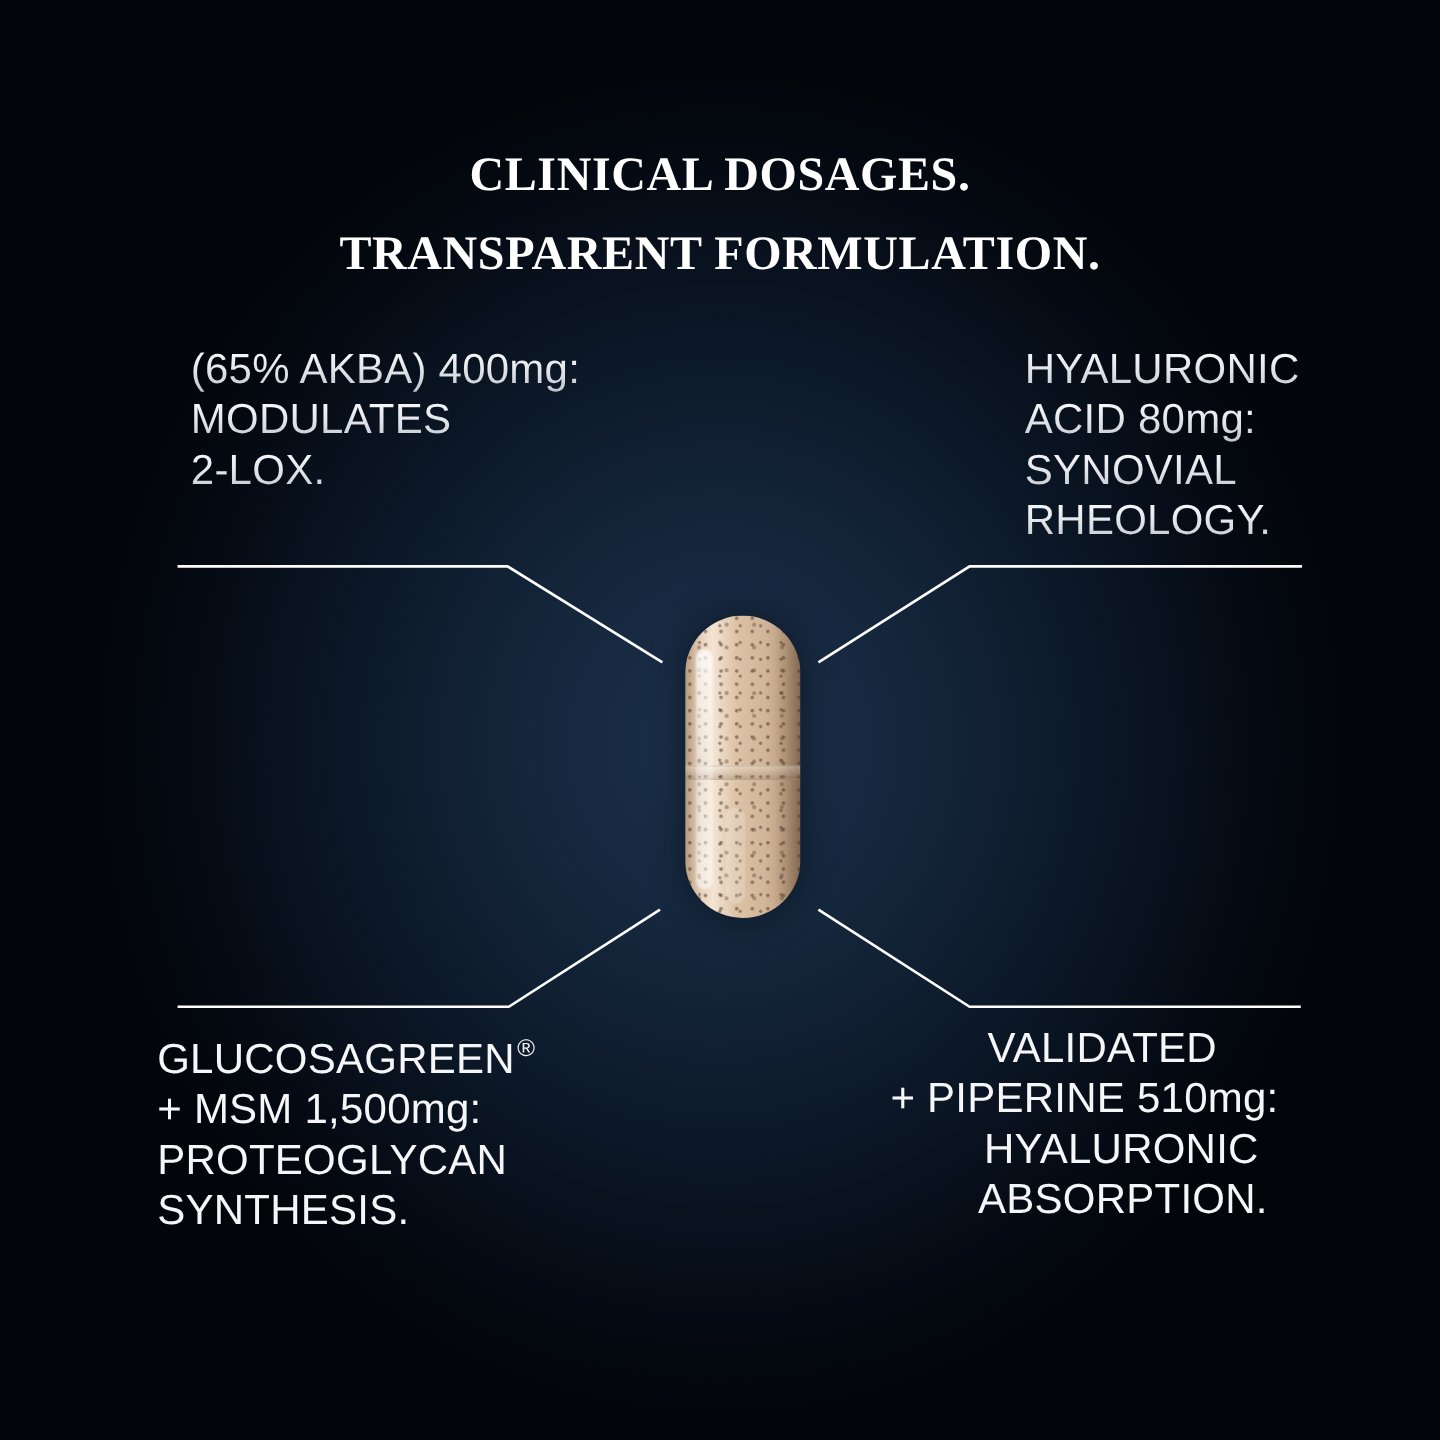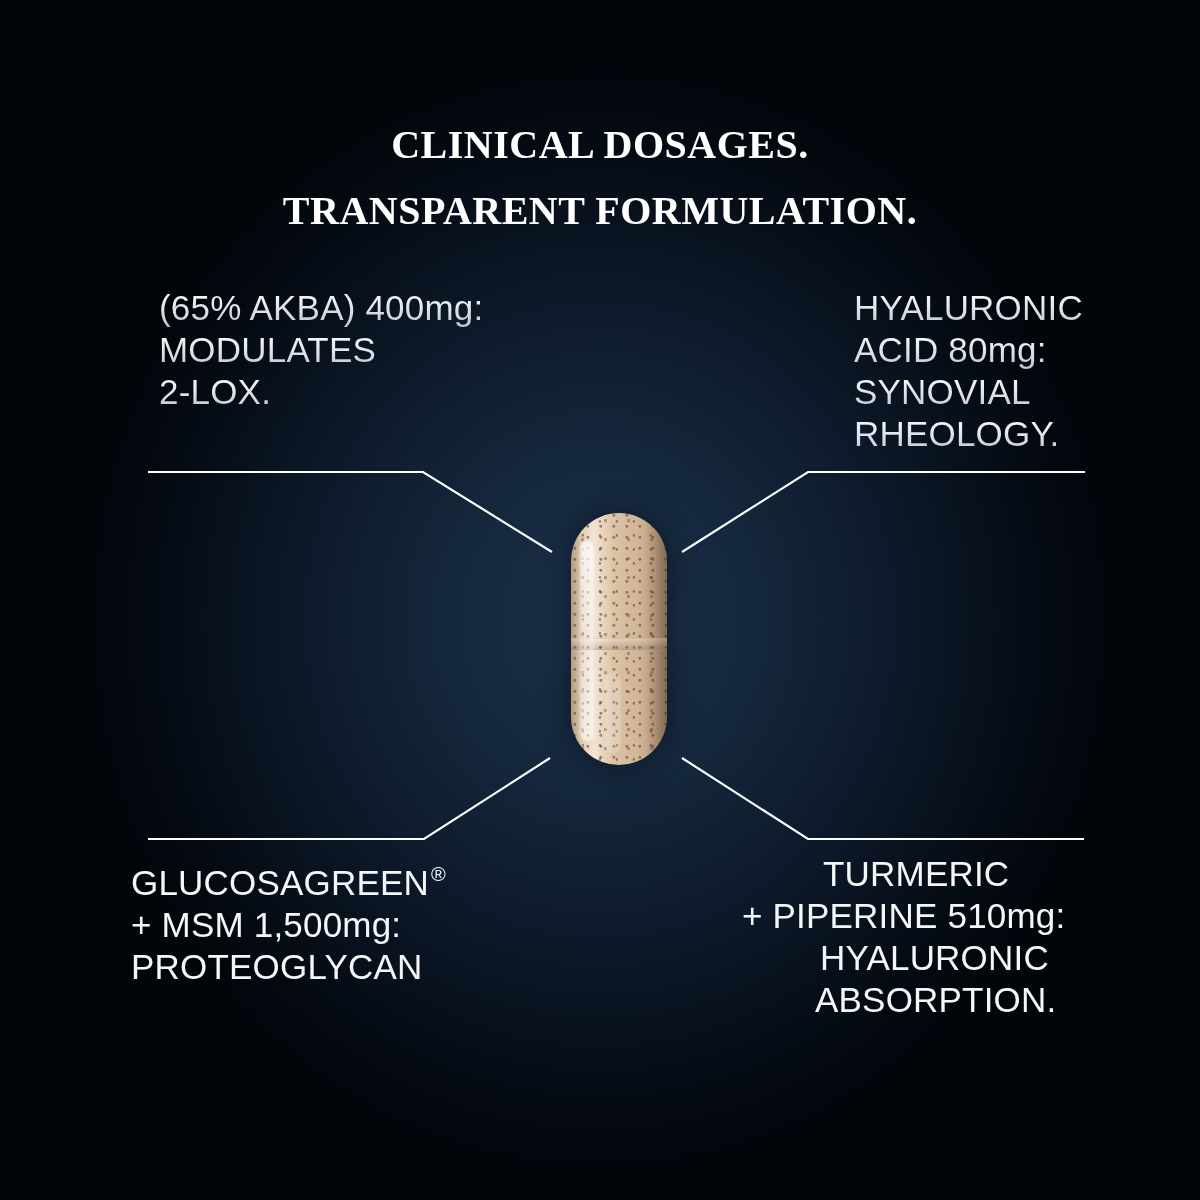--- a/index.html
+++ b/index.html
@@ -145,24 +145,25 @@
     <span class="line">HYALURONIC</span>
     <span class="line">ACID 80mg:</span>
     <span class="line">SYNOVIAL</span>
     <span class="line">RHEOLOGY.</span>
   </div>
 
   <div class="callout callout-bl">
     <span class="line"><span>GLUCOSAGREEN</span><span class="reg">®</span></span>
     <span class="line">+ MSM 1,500mg:</span>
     <span class="line">PROTEOGLYCAN</span>
+    <span class="line">SYNTHESIS.</span>
   </div>
 
   <div class="callout callout-br">
-    <span class="line l0">TURMERIC</span>
+    <span class="line l0">VALIDATED</span>
     <span class="line l1">+ PIPERINE 510mg:</span>
     <span class="line l2">HYALURONIC</span>
     <span class="line l3">ABSORPTION.</span>
   </div>
 
   <div class="capsule">
     <div class="shade"></div>
     <div class="band"></div>
     <div class="shine"></div>
     <div class="shine2"></div>

